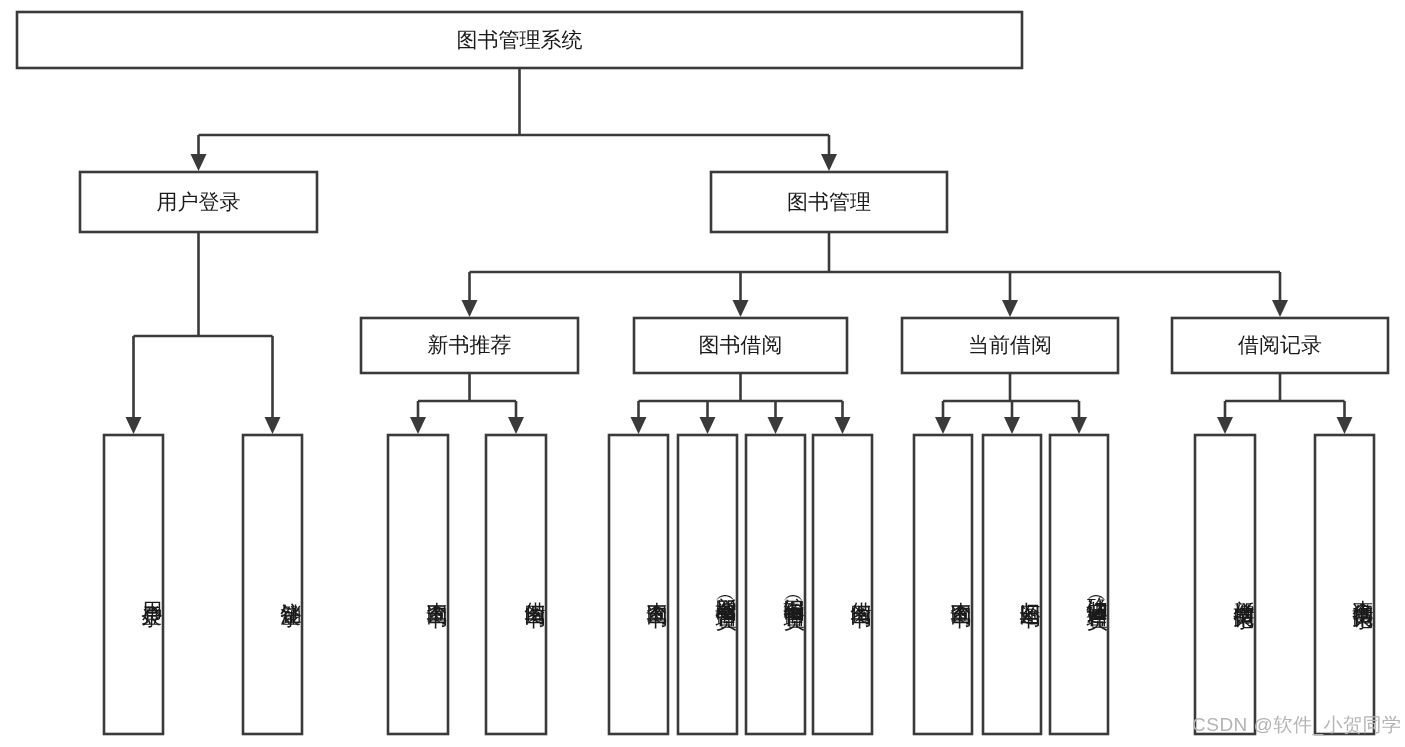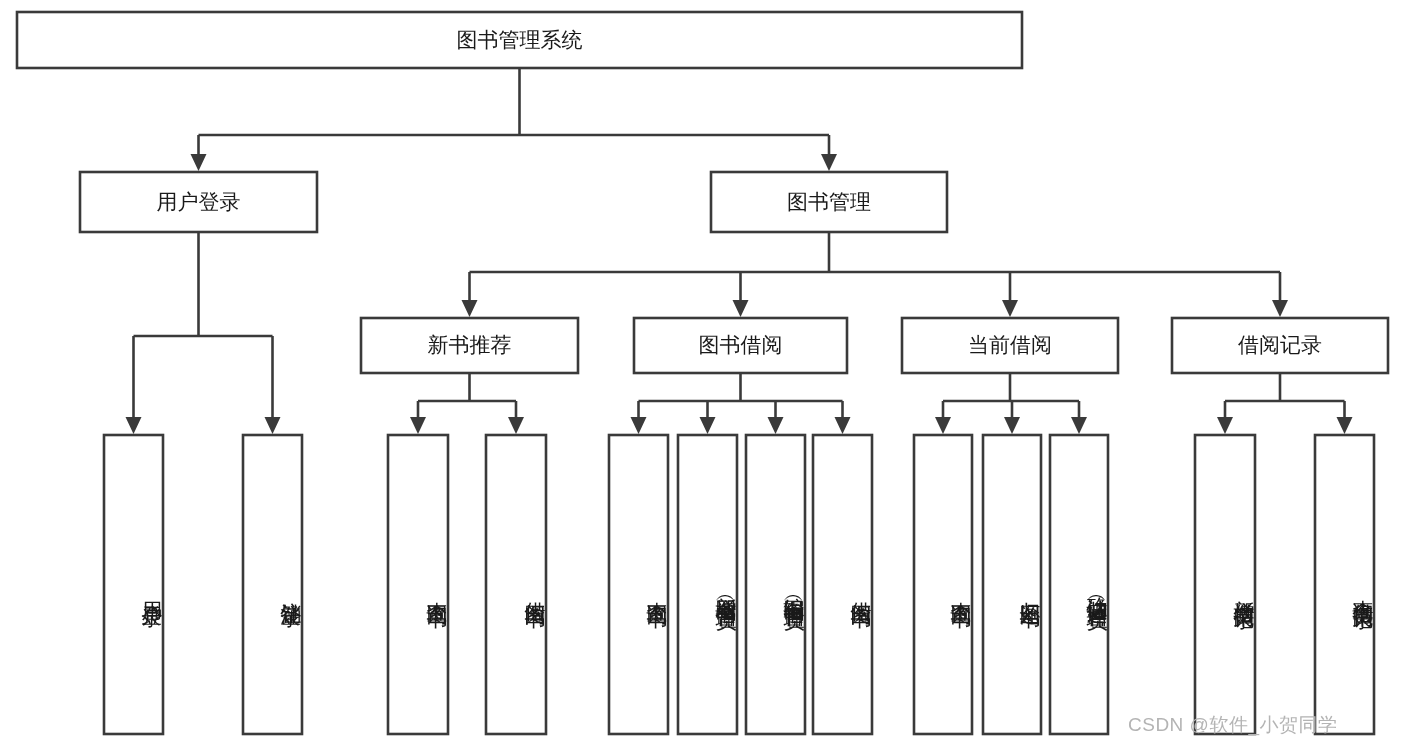--- a/index.html
+++ b/index.html
@@ -171,14 +171,14 @@
       <div class="node-label-v" style="left: 609px; top: 449px; width: 59px; height: 279px;">查询图书</div>
       <div class="node-label-v" style="left: 678px; top: 449px; width: 59px; height: 279px;">新增图书（管理员）</div>
       <div class="node-label-v" style="left: 746px; top: 449px; width: 59px; height: 279px;">编辑图书（管理员）</div>
       <div class="node-label-v" style="left: 813px; top: 449px; width: 59px; height: 279px;">借阅图书</div>
       <div class="node-label-v" style="left: 914px; top: 449px; width: 58px; height: 279px;">查询图书</div>
       <div class="node-label-v" style="left: 983px; top: 449px; width: 58px; height: 279px;">归还图书</div>
       <div class="node-label-v" style="left: 1050px; top: 449px; width: 58px; height: 279px;">确认归还（管理员）</div>
       <div class="node-label-v" style="left: 1195px; top: 449px; width: 60px; height: 279px;">新增借阅记录</div>
       <div class="node-label-v" style="left: 1315px; top: 449px; width: 59px; height: 279px;">查询借阅记录</div>
     </div>
-  <div class="watermark" style="left: 1128px; top: 712px;">CSDN @软件_小贺同学</div>
+  <div class="watermark" style="left: 1192px; top: 712px;">CSDN @软件_小贺同学</div>
 </div>
 
 </body></html>

